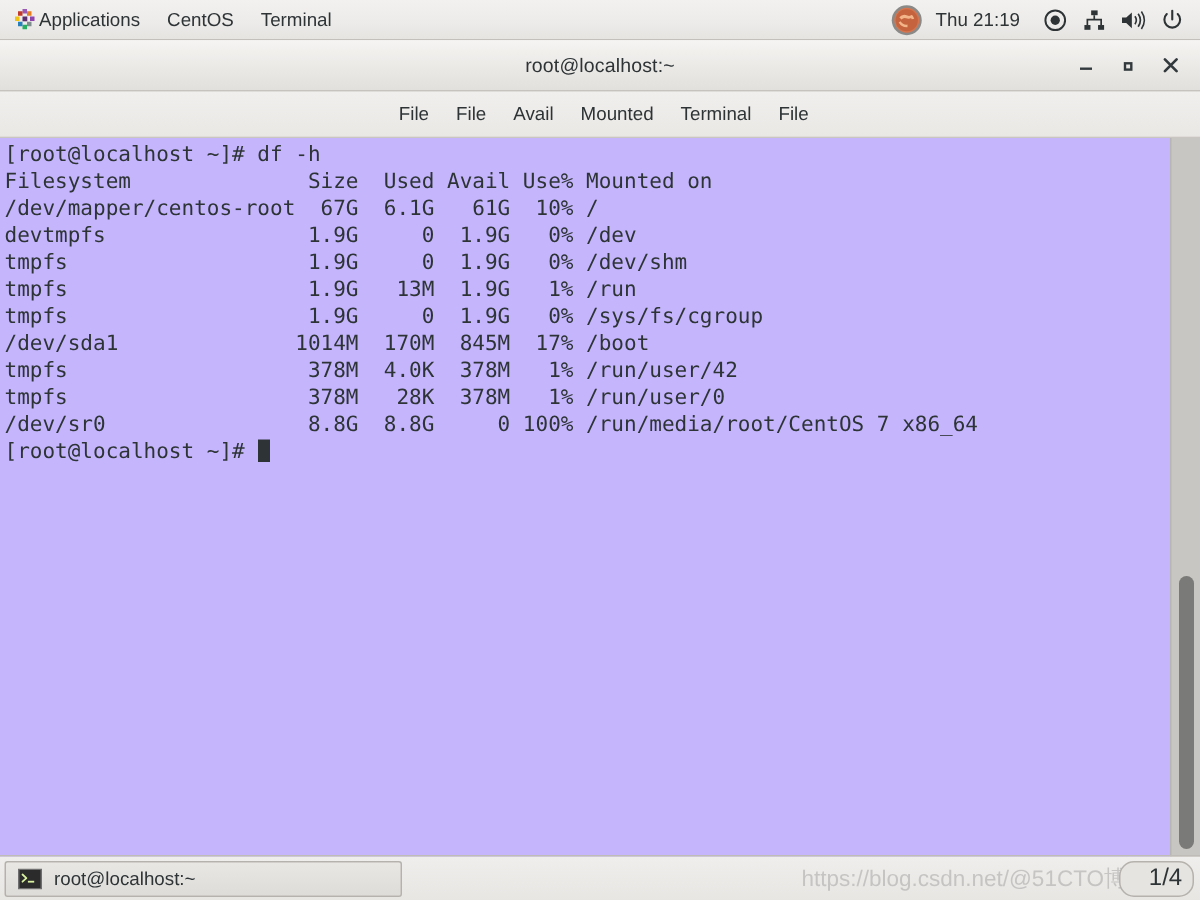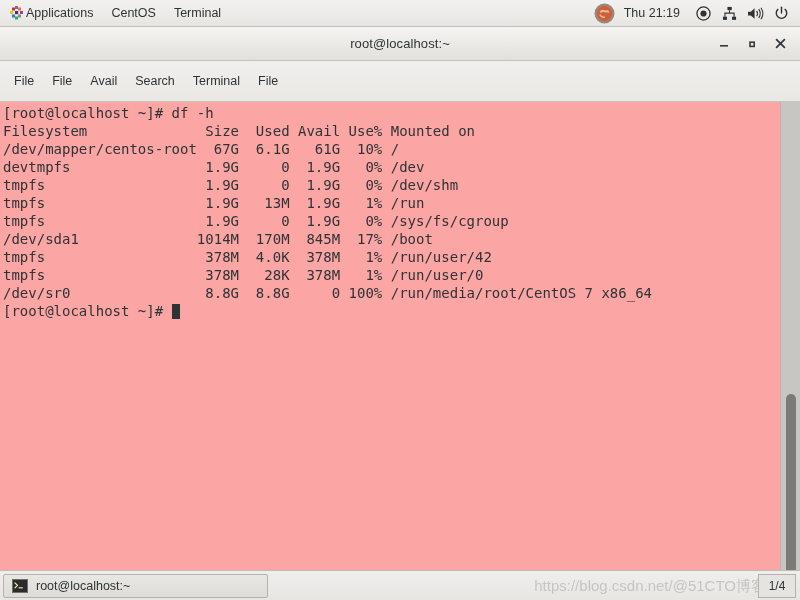--- a/index.html
+++ b/index.html
@@ -93,41 +93,42 @@
   }
   .win-btn {
     width: 28px; height: 28px;
     display: flex; align-items: center; justify-content: center;
     color: #333a3d;
     font-size: 13px;
     cursor: default;
   }
 
   #menubar {
-    height: 41px;
+    height: 31px;
     background: linear-gradient(to bottom, #f1efed 0%, #eae8e5 100%);
     border-bottom: 1px solid #c9c6c1;
     display: flex;
     align-items: center;
     padding-left: 5px;
     box-sizing: border-box;
+    justify-content: center;
   }
   .menu-item {
     font-size: 12.5px;
     color: #2e3436;
     padding: 3px 9px;
     cursor: default;
     white-space: nowrap;
   }
 
   
   #term-area {
     position: relative;
     height: 482px;
-    background: #fca5a5;
+    background: #c4b5fd;
     overflow: hidden;
   }
   #term-text {
     position: absolute;
     left: 3px;
     top: 2px;
     font-family: "DejaVu Sans Mono", "Liberation Mono", monospace;
     font-size: 14px;
     line-height: 18px;
     color: #2e3436;
@@ -201,27 +202,28 @@
     pointer-events: none;
     font-family: "Liberation Sans", sans-serif;
   }
   #workspace-switcher {
     position: relative;
     margin-right: 4px;
     width: 36px;
     height: 22px;
     border: 1px solid #b5b2ad;
     background: #e6e4e0;
-    border-radius: 0;
+    border-radius: 10px;
     display: flex;
     align-items: center;
     justify-content: center;
-    font-size: 12px;
-    color: #2e3436;
-    cursor: default;
+    font-size: 16px;
+    color: #2e3436;
+    cursor: default;
+    padding-left: 12px;
   }
 </style>
 </head>
 <body>
 
 <div id="top-panel">
 
   <div class="panel-btn">
     <span>
       <svg id="apps-icon" viewBox="0 0 16 16" xmlns="http://www.w3.org/2000/svg">
@@ -318,21 +320,21 @@
           <path d="M2.6 2.6 L10.4 10.4 M10.4 2.6 L2.6 10.4" stroke="#333a3d" stroke-width="1.8" stroke-linecap="round"></path>
         </svg>
       </div>
     </div>
   </div>
 
   <div id="menubar">
     <div class="menu-item">File</div>
     <div class="menu-item">File</div>
     <div class="menu-item">Avail</div>
-    <div class="menu-item">Search</div>
+    <div class="menu-item">Mounted</div>
     <div class="menu-item">Terminal</div>
     <div class="menu-item">File</div>
   </div>
 
   <div id="term-area">
     <div id="term-text"><span>[root@localhost ~]# df -h</span>
 <span>Filesystem              Size  Used Avail Use% Mounted on</span>
 <span>/dev/mapper/centos-root  67G  6.1G   61G  10% /</span>
 <span>devtmpfs                1.9G     0  1.9G   0% /dev</span>
 <span>tmpfs                   1.9G     0  1.9G   0% /dev/shm</span>

